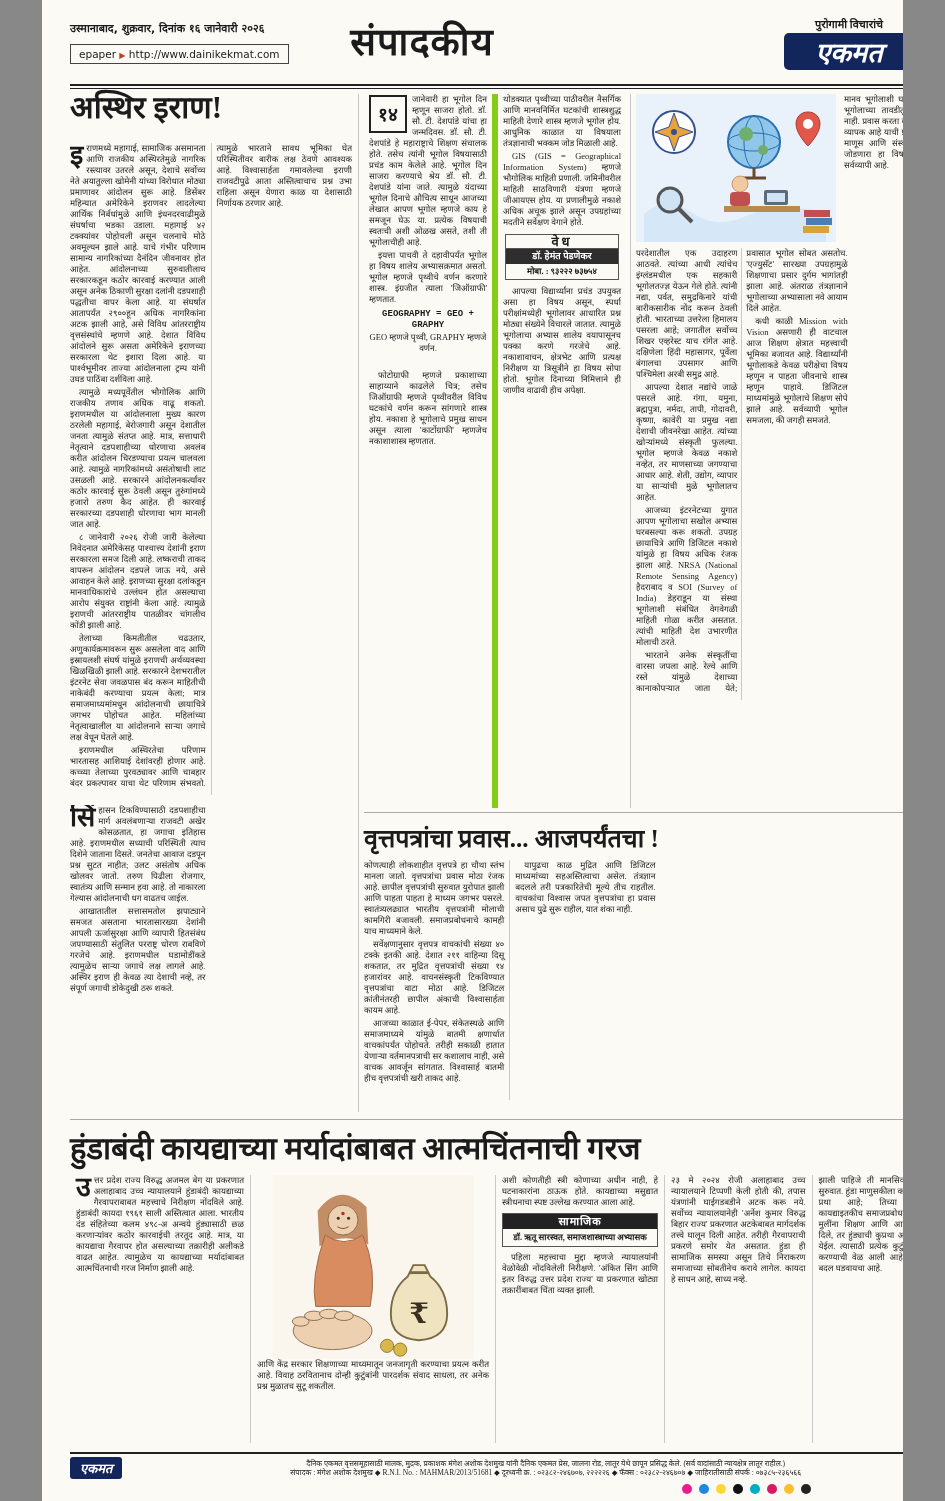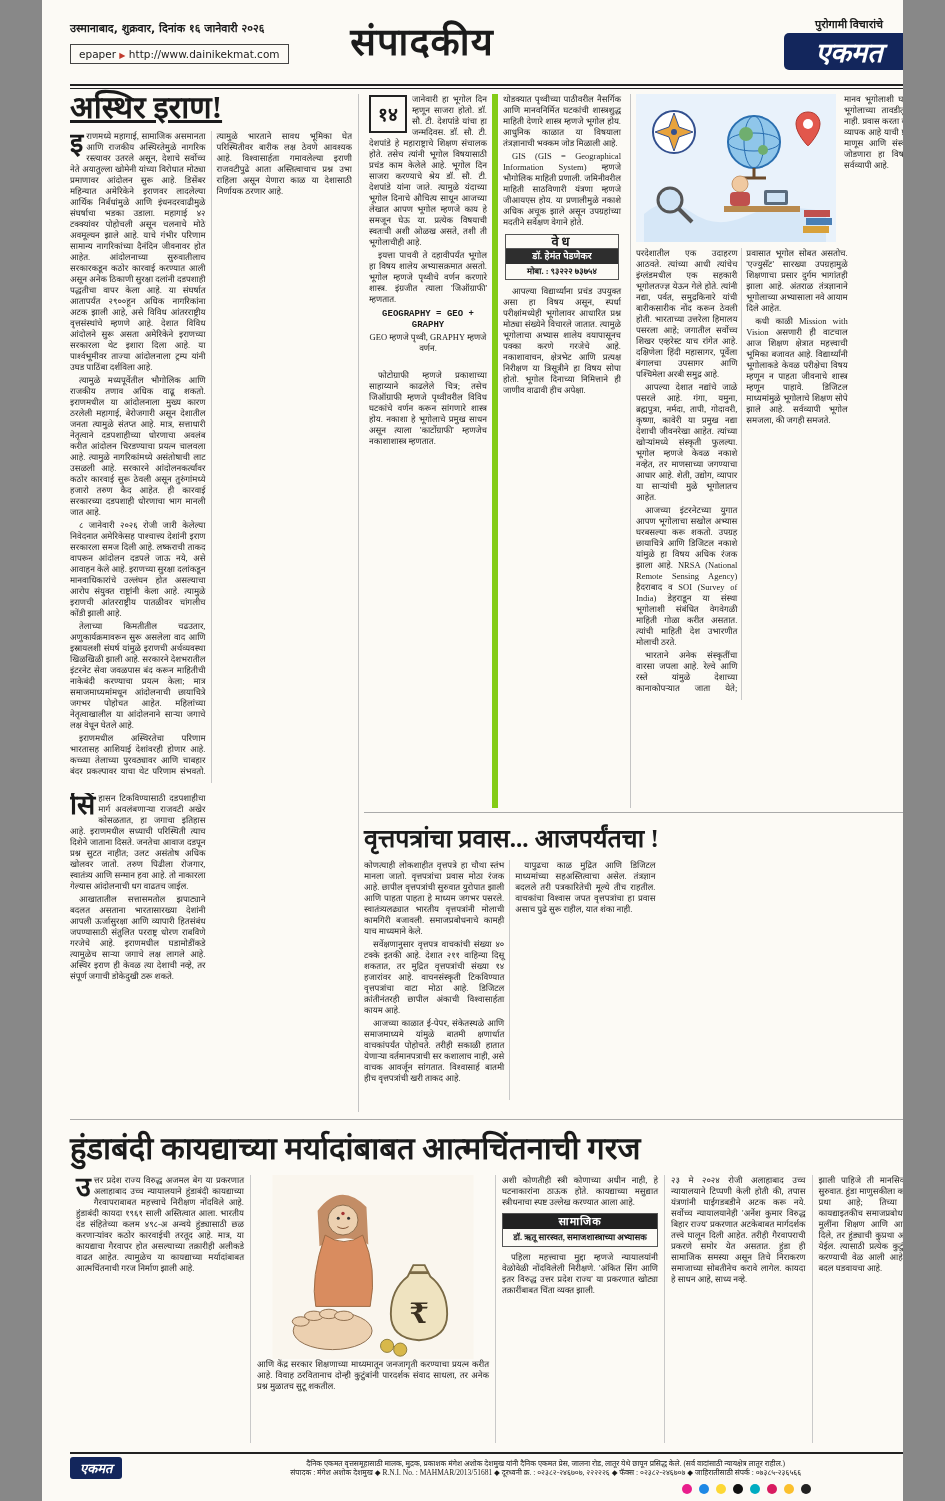--- a/index.html
+++ b/index.html
@@ -21,21 +21,21 @@
   .hline{background:#aaa;height:1px;}
   #h1{left:322px;top:812px;width:594px;}
   #h2{left:28px;top:1119px;width:889px;}
   
   .bodytext{font-size:8.5px;line-height:11px;text-align:justify;}
   .bodytext p{margin:0 0 2px;text-indent:9px;}
   p.pfirst{text-indent:0;}
   .dropcap{float:left;font-size:27px;line-height:24px;font-weight:bold;padding:0 3px 0 0;}
   
   .art-iran{left:28px;top:92px;width:282px;}
-  .hl-iran{margin:0 0 6px;font-size:31px;line-height:1.05;font-weight:800;text-decoration:underline;}
+  .hl-iran{margin:0 0 18px;font-size:31px;line-height:1.05;font-weight:800;}
   .iran-b1{height:652px;overflow:hidden;column-count:2;column-gap:11px;column-rule:1px solid #c9c9c9;column-fill:auto;}
   .iran-b2{margin-top:10px;height:292px;overflow:hidden;column-count:2;column-gap:11px;column-rule:1px solid #c9c9c9;column-fill:auto;}
   
   .art-din{left:322px;top:94px;width:262px;height:714px;display:flex;}
   .din-col{flex:1;padding:0 5px;overflow:hidden;}
   .din-col + .din-col{border-left:6px solid #84cc16;}
   .daybox{float:left;width:34px;height:34px;border:2px solid #222;display:flex;align-items:center;justify-content:center;font-size:19px;font-weight:bold;margin:1px 5px 1px 0;}
   .formula{text-align:center;font-weight:bold;font-size:9px;font-family:Liberation Mono, monospace;margin:4px 0 1px;}
   .formula2{text-align:center;font-size:8.5px;margin:0 0 16px;}
   .vedh{border:1px solid #555;margin:6px 2px;text-align:center;}
@@ -104,21 +104,21 @@
     <h1 class="hl-iran">अस्थिर इराण!</h1>
     <div class="bodytext iran-b1">
       <p class="pfirst"><span class="dropcap">इ</span><span>राणमध्ये महागाई, सामाजिक असमानता आणि राजकीय अस्थिरतेमुळे नागरिक रस्त्यावर उतरले असून, देशाचे सर्वोच्च नेते अयातुल्ला खोमेनी यांच्या विरोधात मोठ्या प्रमाणावर आंदोलन सुरू आहे. डिसेंबर महिन्यात अमेरिकेने इराणवर लादलेल्या आर्थिक निर्बंधांमुळे आणि इंधनदरवाढीमुळे संघर्षाचा भडका उडाला. महागाई ४२ टक्क्यांवर पोहोचली असून चलनाचे मोठे अवमूल्यन झाले आहे. याचे गंभीर परिणाम सामान्य नागरिकांच्या दैनंदिन जीवनावर होत आहेत. आंदोलनाच्या सुरुवातीलाच सरकारकडून कठोर कारवाई करण्यात आली असून अनेक ठिकाणी सुरक्षा दलांनी दडपशाही पद्धतीचा वापर केला आहे. या संघर्षात आतापर्यंत २९००हून अधिक नागरिकांना अटक झाली आहे, असे विविध आंतरराष्ट्रीय वृत्तसंस्थांचे म्हणणे आहे. देशात विविध आंदोलने सुरू असता अमेरिकेने इराणच्या सरकारला थेट इशारा दिला आहे. या पार्श्वभूमीवर ताज्या आंदोलनाला ट्रम्प यांनी उघड पाठिंबा दर्शविला आहे.</span></p>
       <p>त्यामुळे मध्यपूर्वेतील भौगोलिक आणि राजकीय तणाव अधिक वाढू शकतो. इराणमधील या आंदोलनाला मुख्य कारण ठरलेली महागाई, बेरोजगारी असून देशातील जनता त्यामुळे संतप्त आहे. मात्र, सत्ताधारी नेतृत्वाने दडपशाहीच्या धोरणाचा अवलंब करीत आंदोलन चिरडण्याचा प्रयत्न चालवला आहे. त्यामुळे नागरिकांमध्ये असंतोषाची लाट उसळली आहे. सरकारने आंदोलनकर्त्यांवर कठोर कारवाई सुरू ठेवली असून तुरुंगांमध्ये हजारो तरुण कैद आहेत. ही कारवाई सरकारच्या दडपशाही धोरणाचा भाग मानली जात आहे.</p>
       <p>८ जानेवारी २०२६ रोजी जारी केलेल्या निवेदनात अमेरिकेसह पाश्चात्त्य देशांनी इराण सरकारला समज दिली आहे. लष्कराची ताकद वापरून आंदोलन दडपले जाऊ नये, असे आवाहन केले आहे. इराणच्या सुरक्षा दलांकडून मानवाधिकारांचे उल्लंघन होत असल्याचा आरोप संयुक्त राष्ट्रांनी केला आहे. त्यामुळे इराणची आंतरराष्ट्रीय पातळीवर चांगलीच कोंडी झाली आहे.</p>
       <p>तेलाच्या किमतीतील चढउतार, अणुकार्यक्रमावरून सुरू असलेला वाद आणि इस्रायलशी संघर्ष यांमुळे इराणची अर्थव्यवस्था खिळखिळी झाली आहे. सरकारने देशभरातील इंटरनेट सेवा जवळपास बंद करून माहितीची नाकेबंदी करण्याचा प्रयत्न केला; मात्र समाजमाध्यमांमधून आंदोलनाची छायाचित्रे जगभर पोहोचत आहेत. महिलांच्या नेतृत्वाखालील या आंदोलनाने साऱ्या जगाचे लक्ष वेधून घेतले आहे.</p>
       <p>इराणमधील अस्थिरतेचा परिणाम भारतासह आशियाई देशांवरही होणार आहे. कच्च्या तेलाच्या पुरवठ्यावर आणि चाबहार बंदर प्रकल्पावर याचा थेट परिणाम संभवतो. त्यामुळे भारताने सावध भूमिका घेत परिस्थितीवर बारीक लक्ष ठेवणे आवश्यक आहे. विश्वासार्हता गमावलेल्या इराणी राजवटीपुढे आता अस्तित्वाचाच प्रश्न उभा राहिला असून येणारा काळ या देशासाठी निर्णायक ठरणार आहे.</p>
     </div>
     <div class="bodytext iran-b2">
       <p class="pfirst"><span class="dropcap">सिं</span><span>हासन टिकविण्यासाठी दडपशाहीचा मार्ग अवलंबणाऱ्या राजवटी अखेर कोसळतात, हा जगाचा इतिहास आहे. इराणमधील सध्याची परिस्थिती त्याच दिशेने जाताना दिसते. जनतेचा आवाज दडपून प्रश्न सुटत नाहीत; उलट असंतोष अधिक खोलवर जातो. तरुण पिढीला रोजगार, स्वातंत्र्य आणि सन्मान हवा आहे. तो नाकारला गेल्यास आंदोलनाची धग वाढतच जाईल.</span></p>
-      <p>आखातातील सत्तासमतोल झपाट्याने बदलत असताना भारतासारख्या देशांनी आपली ऊर्जासुरक्षा आणि व्यापारी हितसंबंध जपण्यासाठी संतुलित परराष्ट्र धोरण राबविणे गरजेचे आहे. इराणमधील घडामोडींकडे त्यामुळेच साऱ्या जगाचे लक्ष लागले आहे. अस्थिर इराण ही केवळ त्या देशाची नव्हे, तर संपूर्ण जगाची डोकेदुखी ठरू शकते.</p>
+      <p>आखातातील सत्तासमतोल झपाट्याने समजत असताना भारतासारख्या देशांनी आपली ऊर्जासुरक्षा आणि व्यापारी हितसंबंध जपण्यासाठी संतुलित परराष्ट्र धोरण राबविणे गरजेचे आहे. इराणमधील घडामोडींकडे त्यामुळेच साऱ्या जगाचे लक्ष लागले आहे. अस्थिर इराण ही केवळ त्या देशाची नव्हे, तर संपूर्ण जगाची डोकेदुखी ठरू शकते.</p>
     </div>
   </div>
 
   <div class="abs art-din bodytext">
     <div class="din-col">
       <p class="pfirst"><span class="daybox">१४</span><span>जानेवारी हा भूगोल दिन म्हणून साजरा होतो. डॉ. सौ. टी. देशपांडे यांचा हा जन्मदिवस. डॉ. सौ. टी. देशपांडे हे महाराष्ट्राचे शिक्षण संचालक होते. तसेच त्यांनी भूगोल विषयासाठी प्रचंड काम केलेले आहे. भूगोल दिन साजरा करण्याचे श्रेय डॉ. सौ. टी. देशपांडे यांना जाते. त्यामुळे यंदाच्या भूगोल दिनाचे औचित्य साधून आजच्या लेखात आपण भूगोल म्हणजे काय हे समजून घेऊ या. प्रत्येक विषयाची स्वतःची अशी ओळख असते, तशी ती भूगोलाचीही आहे.</span></p>
       <p>इयत्ता पाचवी ते दहावीपर्यंत भूगोल हा विषय शालेय अभ्यासक्रमात असतो. भूगोल म्हणजे पृथ्वीचे वर्णन करणारे शास्त्र. इंग्रजीत त्याला 'जिऑग्राफी' म्हणतात.</p>
       <div class="formula">GEOGRAPHY = GEO + GRAPHY</div>
       <div class="formula2">GEO म्हणजे पृथ्वी, GRAPHY म्हणजे वर्णन.</div>
       <p>फोटोग्राफी म्हणजे प्रकाशाच्या साहाय्याने काढलेले चित्र; तसेच जिऑग्राफी म्हणजे पृथ्वीवरील विविध घटकांचे वर्णन करून सांगणारे शास्त्र होय. नकाशा हे भूगोलाचे प्रमुख साधन असून त्याला 'कार्टोग्राफी' म्हणजेच नकाशाशास्त्र म्हणतात.</p>

